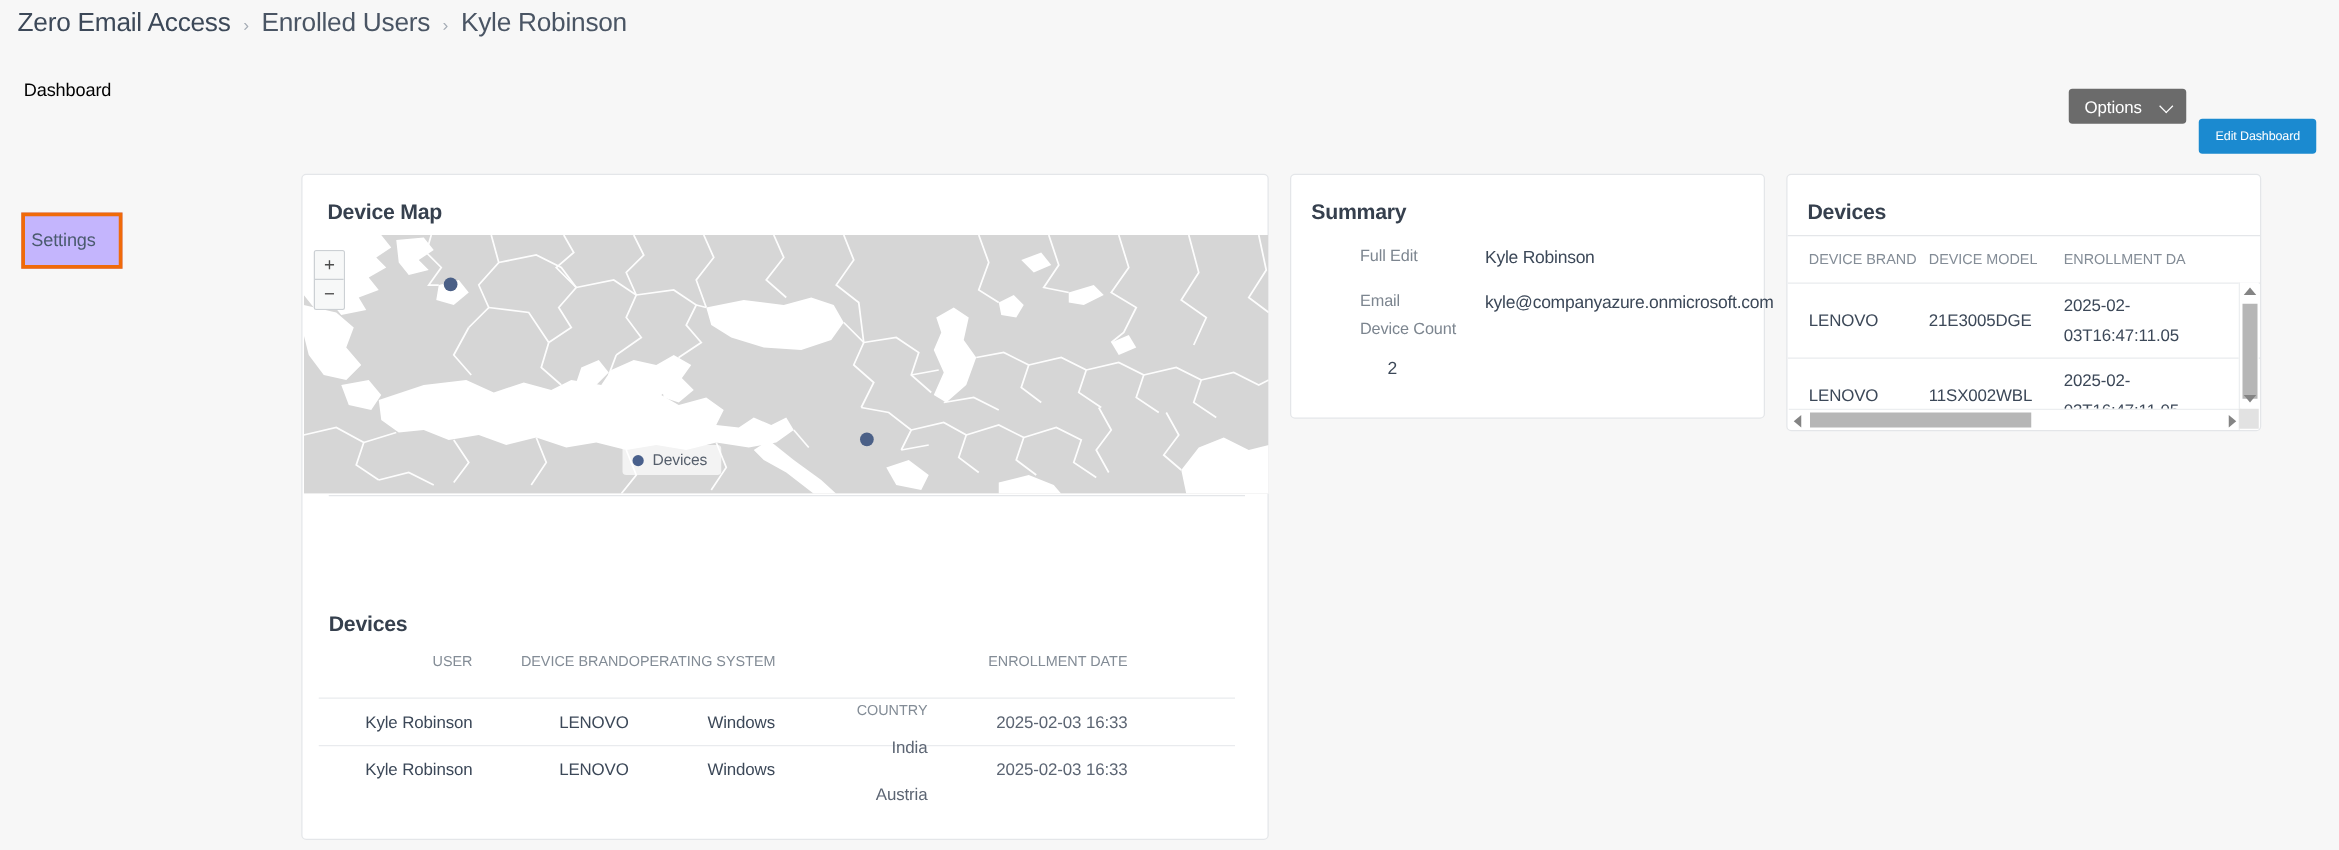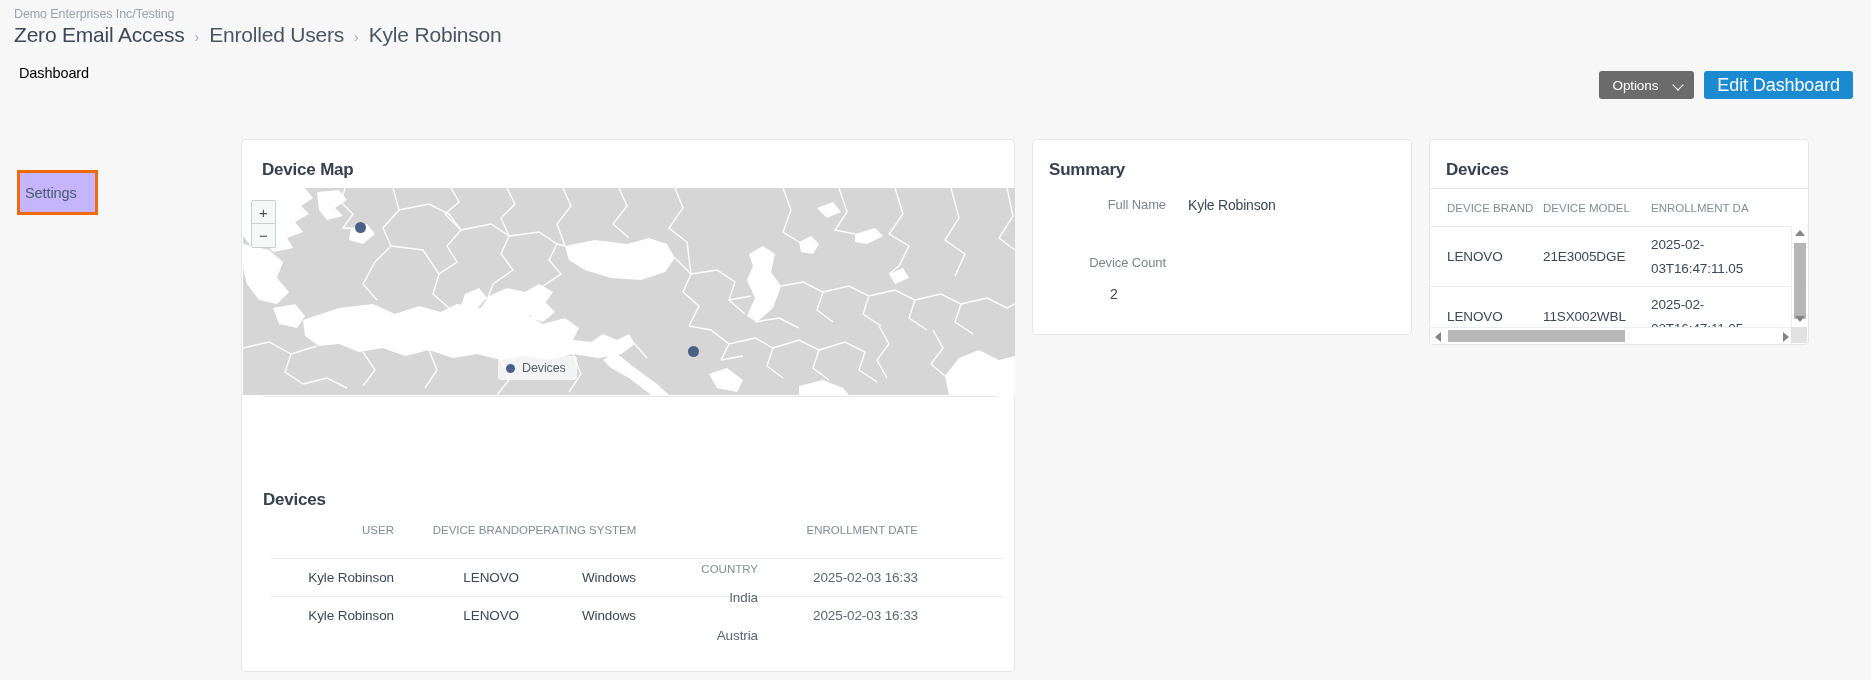--- a/index.html
+++ b/index.html
@@ -71,21 +71,21 @@
     content: ""; position: absolute; left: 0; top: 0;
     width: 7px; height: 7px;
     border-right: 1.6px solid #fff; border-bottom: 1.6px solid #fff;
     transform: rotate(45deg);
   }
   #edit-dashboard-button {
     height: 28px; padding: 0 13px;
     background: #1b8ad0; color: #ffffff;
     border: none; border-radius: 3px;
     font-family: "Liberation Sans", sans-serif;
-    font-size: 18px; letter-spacing: -0.1px; cursor: pointer;
+    font-size: 10px; letter-spacing: -0.1px; cursor: pointer; margin-top: 24px;
   }
 
   
   .card {
     position: absolute;
     background: #ffffff;
     border: 1px solid #e4e6e9;
     border-radius: 4px;
   }
   .card-title {
@@ -134,22 +134,22 @@
     position: absolute; width: 11px; height: 11px;
     border-radius: 50%; background: #4b6087; z-index: 5;
   }
 
   
   #devices-section { position: absolute; left: 1px; top: 256px; width: 772px; }
   #devices-divider {
     position: absolute; left: 20px; top: 0; width: 733px; height: 1px; background: #e4e6e9;
   }
   #devices-section-title { position: absolute; left: 20px; top: 94px; }
-  #devices-table { position: absolute; left: 28px; top: 128px; width: 733px; }
-  #summary-card-real { left: 1032px; top: 139px; width: 380px; height: 196px; text-align: right; }
+  #devices-table { position: absolute; left: 12px; top: 128px; width: 733px; }
+  #summary-card-real { left: 1032px; top: 139px; width: 380px; height: 196px; }
   #summary-title { position: absolute; left: 16px; top: 20px; }
   .summary-row { position: absolute; display: flex; align-items: flex-start; }
   .summary-label {
     width: 78px; font-size: 13px; color: #7c858f; letter-spacing: -0.1px; line-height: 17px;
   }
   .summary-value {
     font-size: 14px; color: #3c4858; letter-spacing: -0.2px; line-height: 18px;
     white-space: nowrap;
   }
 
@@ -200,21 +200,20 @@
   .mt-c0 { width: 123px; }
   .mt-c1 { width: 125px; }
   .mt-c2 { width: 117px; }
   .mt-c3 { width: 122px; margin-top: 39px; }
   .mt-c4 { width: 160px; }
 </style>
 </head>
 <body>
 
 <div id="breadcrumb-wrap">
-  <div id="org-path">Demo Enterprises Inc/Testing</div>
   <div id="crumb-line">
     <span class="crumb lead">Zero Email Access</span>
     <span class="crumb-sep">›</span>
     <span class="crumb">Enrolled Users</span>
     <span class="crumb-sep">›</span>
     <span class="crumb">Kyle Robinson</span>
   </div>
 </div>
 
 <div id="left-nav">
@@ -372,24 +371,28 @@
         <div class="mt-td mt-c4 muted">2025-02-03 16:33</div>
       </div>
     </div>
   </div>
 </div>
 
 <div class="card" id="summary-card-real">
   <div class="card-title" id="summary-title">Summary</div>
 
   <div class="summary-row" style="left:55px; top:56px;">
-    <div class="summary-label">Full Name</div>
+    <div class="summary-label">Full Edit</div>
     <div class="summary-value" style="margin-left:22px;">Kyle Robinson</div>
   </div>
 
+  <div class="summary-row" style="left:55px; top:92px;">
+    <div class="summary-label">Email</div>
+    <div class="summary-value" style="margin-left:22px;">kyle@companyazure.onmicrosoft.com</div>
+  </div>
 
   <div class="summary-row" style="left:55px; top:114px;flex-direction:column;">
     <div class="summary-label" style="width:78px;"><span>Device Count</span></div>
     <div class="summary-value" style="margin-left:22px; margin-top:14px;">2</div>
   </div>
 </div>
 
 <div class="card" id="right-devices-card">
   <div class="card-title" id="right-devices-title">Devices</div>
   <div id="rd-header-sep"></div>

